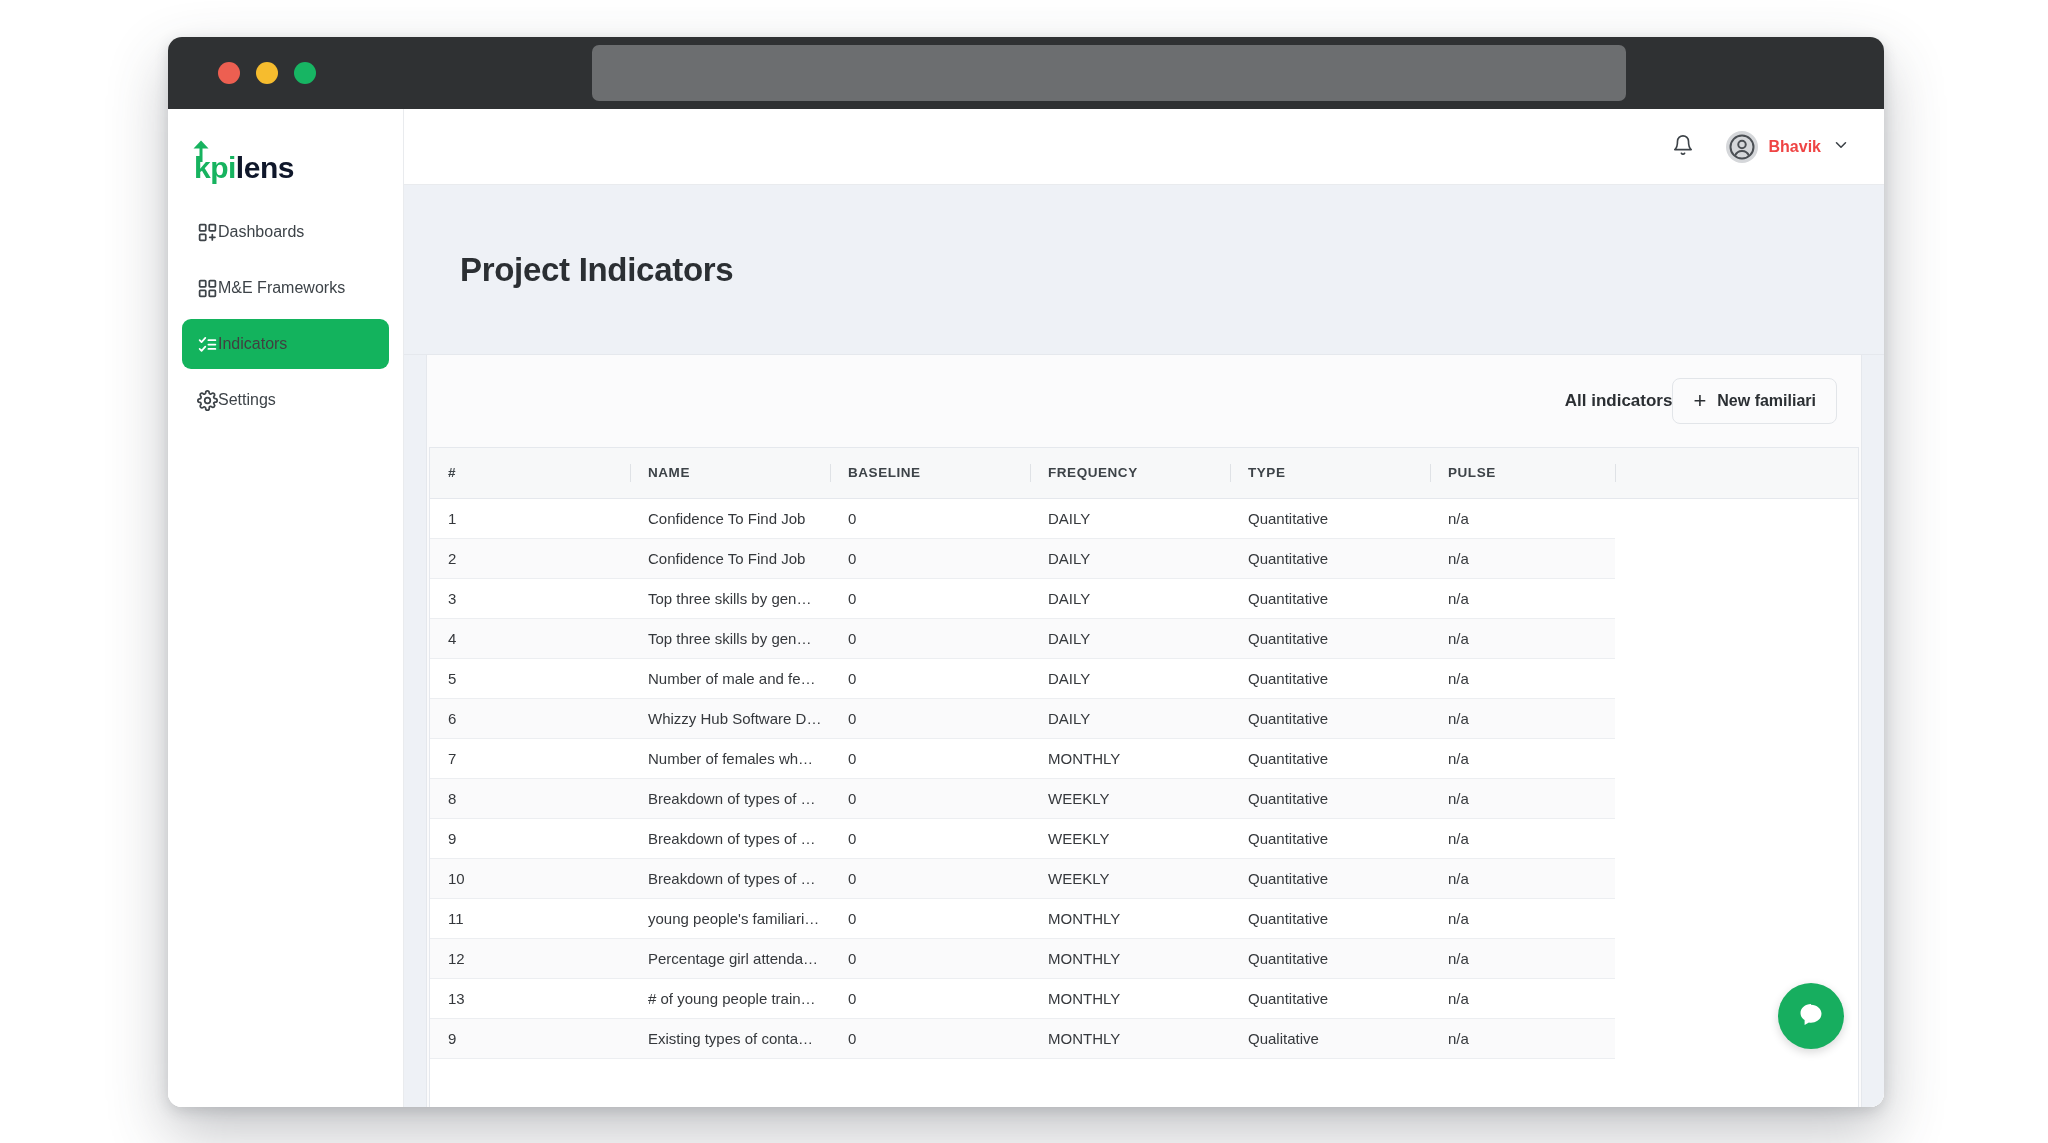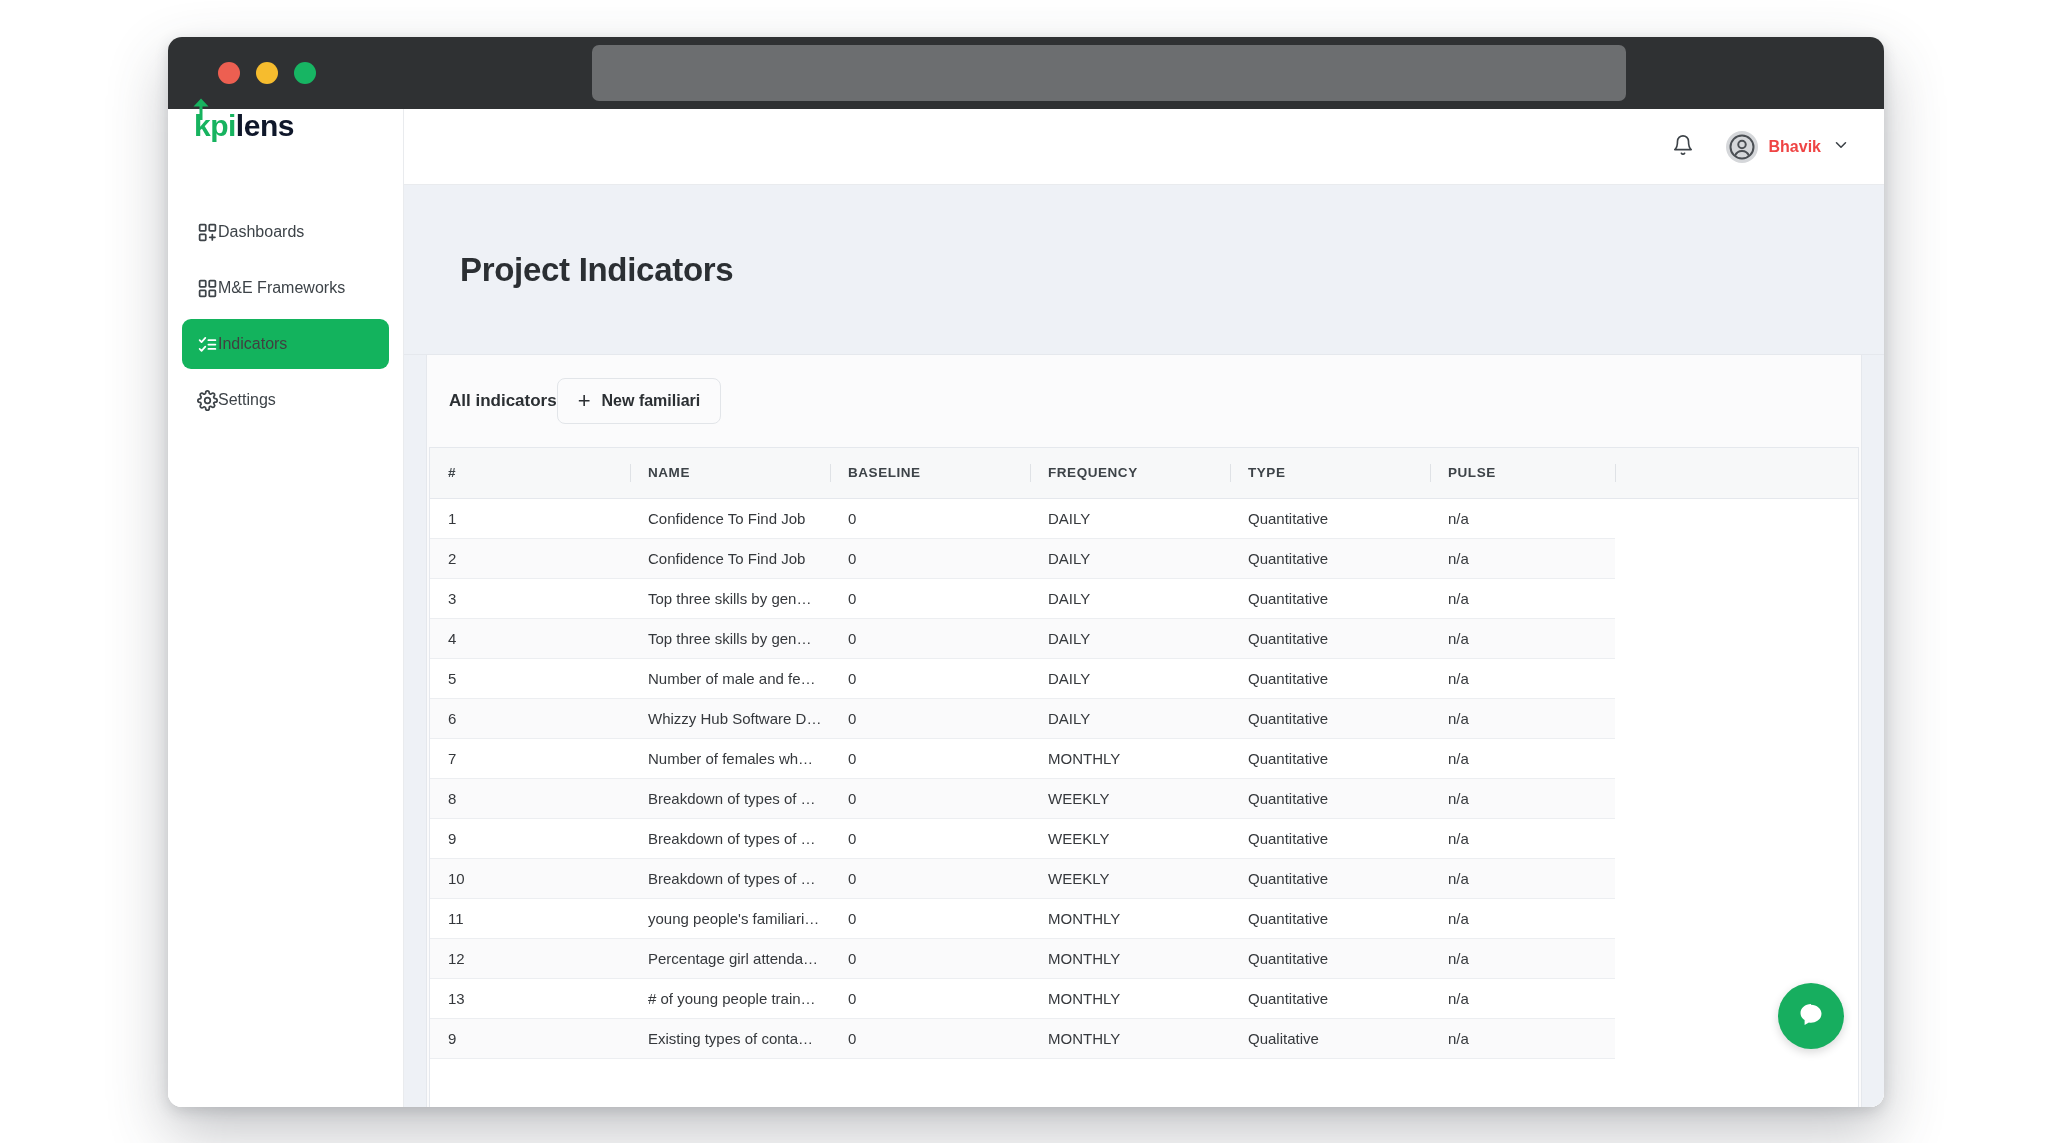--- a/index.html
+++ b/index.html
@@ -87,21 +87,21 @@
     min-width: 236px;
     background: #ffffff;
     border-right: 1px solid #e9ebee;
     padding-top: 0;
     display: flex;
     flex-direction: column;
   }
   .logo-wrap {
     height: 76px;
     display: flex;
-    align-items: flex-start;
+    align-items: flex-end;
     padding-left: 26px;
   }
   .logo {
     display: flex;
     align-items: baseline;
     position: relative;
     font-size: 30px;
     font-weight: 700;
     letter-spacing: -0.5px;
   }
@@ -225,21 +225,21 @@
     border-right: 1px solid #e5e8ed;
     flex: 1;
     display: flex;
     flex-direction: column;
     min-height: 0;
   }
   .card-head {
     height: 92px;
     display: flex;
     align-items: center;
-    justify-content: flex-start;
+    justify-content: flex-end;
     padding: 0 24px 0 22px;
     background: #fbfbfc;
   }
   .card-title {
     font-size: 17px;
     font-weight: 700;
     color: #2b2f33;
   }
   .new-btn {
     display: flex;

